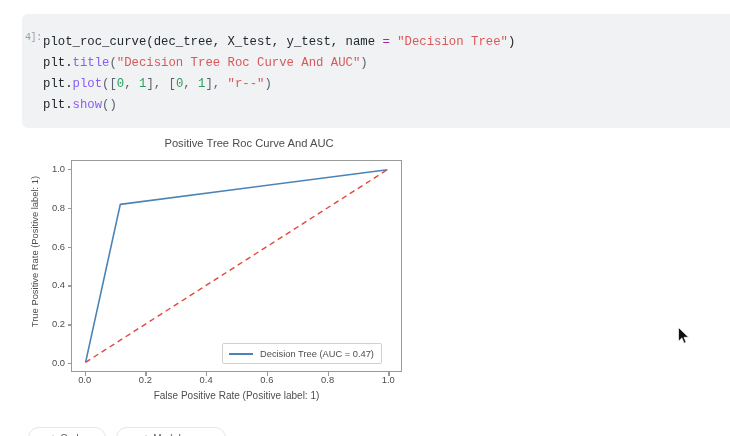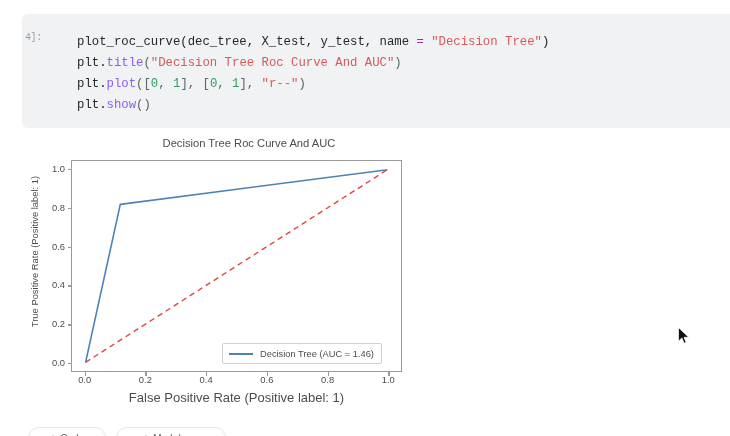--- a/index.html
+++ b/index.html
@@ -44,21 +44,21 @@
     position: absolute;
     left: 21px;
     top: 18px;
     right: 4px;
     font-family: "Liberation Mono", "DejaVu Sans Mono", monospace;
     font-size: 12.3px;
     line-height: 21px;
     color: #2b2b2b;
     white-space: pre;
   }
-  .code-line { white-space: pre; margin-left: 34px; }
+  .code-line { white-space: pre; }
   .tok-plain   { color: #24292e; }
   .tok-name    { color: #8b5cf6; }
   .tok-string  { color: #d9595b; }
   .tok-number  { color: #2d9d5e; }
   .tok-op      { color: #a626a4; }
   .tok-punct   { color: #5c6370; }
 
   
   #figure {
     position: absolute;
@@ -155,21 +155,21 @@
     height: 3.5px;
     width: 1.2px;
     background: #9a9a9a;
   }
   #xlabel {
     position: absolute;
     left: 57px;
     top: 256px;
     width: 331px;
     text-align: center;
-    font-size: 13px;
+    font-size: 10px;
     color: #4d4d4d;
     white-space: nowrap;
   }
 
   
   #legend {
     position: absolute;
     left: 208px;
     top: 209px;
     height: 21px;
@@ -227,21 +227,21 @@
 </head>
 <body>
 
 <div id="notebook-cell">
   <div id="cell-prompt">4]:</div>
   <div id="code-area"><div class="code-line"><span class="tok-plain">plot_roc_curve(dec_tree, X_test, y_test, name </span><span class="tok-op">= </span><span class="tok-string">"Decision Tree"</span><span class="tok-plain">)</span></div><div class="code-line"><span class="tok-plain">plt.</span><span class="tok-name">title</span><span class="tok-punct">(</span><span class="tok-string">"Decision Tree Roc Curve And AUC"</span><span class="tok-punct">)</span></div><div class="code-line"><span class="tok-plain">plt.</span><span class="tok-name">plot</span><span class="tok-punct">([</span><span class="tok-number">0</span><span class="tok-punct">, </span><span class="tok-number">1</span><span class="tok-punct">], [</span><span class="tok-number">0</span><span class="tok-punct">, </span><span class="tok-number">1</span><span class="tok-punct">], </span><span class="tok-string">"r--"</span><span class="tok-punct">)</span></div><div class="code-line"><span class="tok-plain">plt.</span><span class="tok-name">show</span><span class="tok-punct">()</span></div></div>
 </div>
 
 <div id="figure">
 
-  <div id="figure-title">Decision Tree Roc Curve And AUC</div>
+  <div id="figure-title">Positive Tree Roc Curve And AUC</div>
 
   <div id="ylabel">True Positive Rate (Positive label: 1)</div>
   <div id="ytick-holder">
       <div class="ytick" style="top: 197.248px;">0.0</div>
       <div class="ytick" style="top: 158.349px;">0.2</div>
       <div class="ytick" style="top: 119.45px;">0.4</div>
       <div class="ytick" style="top: 80.5505px;">0.6</div>
       <div class="ytick" style="top: 41.6514px;">0.8</div>
       <div class="ytick" style="top: 2.75229px;">1.0</div>
     </div>
@@ -258,21 +258,21 @@
       <div class="xtick" style="left: 74.3991px;">0.2</div>
       <div class="xtick" style="left: 135.133px;">0.4</div>
       <div class="xtick" style="left: 195.867px;">0.6</div>
       <div class="xtick" style="left: 256.601px;">0.8</div>
       <div class="xtick" style="left: 317.335px;">1.0</div>
     </div>
   <div id="xlabel">False Positive Rate (Positive label: 1)</div>
 
   <div id="legend">
     <span id="legend-swatch" style="background: rgb(76, 131, 182);"></span>
-    <span id="legend-label">Decision Tree (AUC = 1.46)</span>
+    <span id="legend-label">Decision Tree (AUC = 0.47)</span>
   </div>
 <div class="ytick-mark" style="top: 229.248px;"></div>
     <div class="ytick-mark" style="top: 190.349px;"></div>
     <div class="ytick-mark" style="top: 151.45px;"></div>
     <div class="ytick-mark" style="top: 112.55px;"></div>
     <div class="ytick-mark" style="top: 73.6514px;"></div>
     <div class="ytick-mark" style="top: 34.7523px;"></div>
     <div class="xtick-mark" style="left: 70.6651px;"></div>
     <div class="xtick-mark" style="left: 131.399px;"></div>
     <div class="xtick-mark" style="left: 192.133px;"></div>

